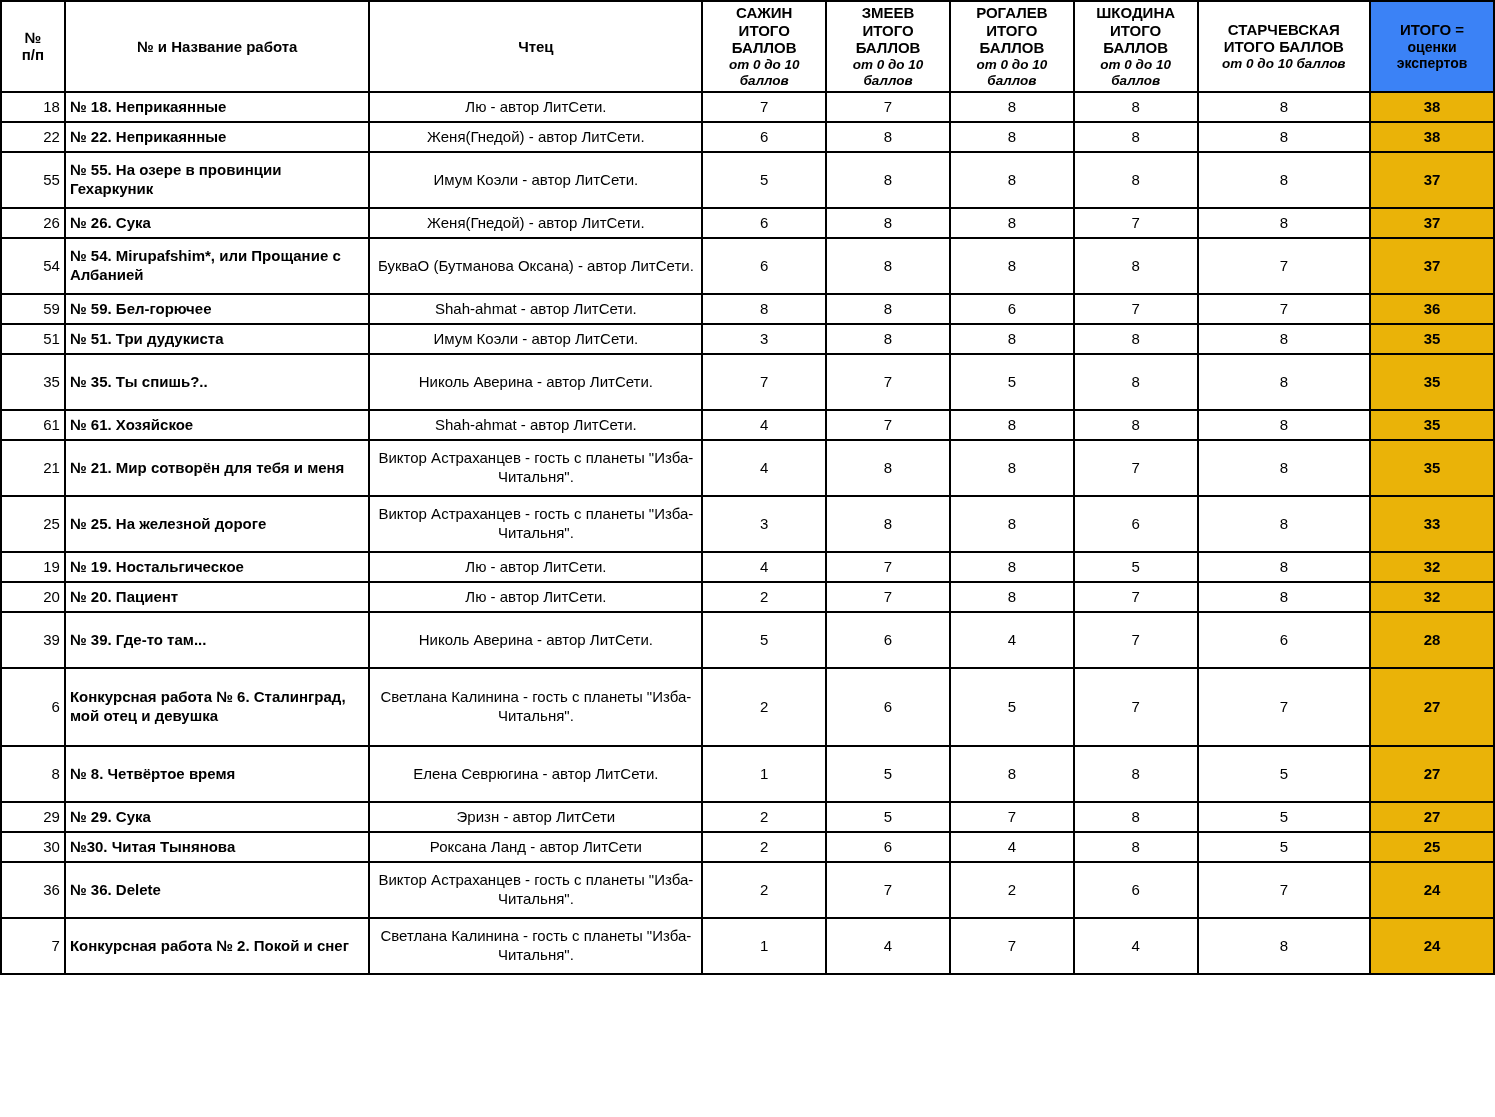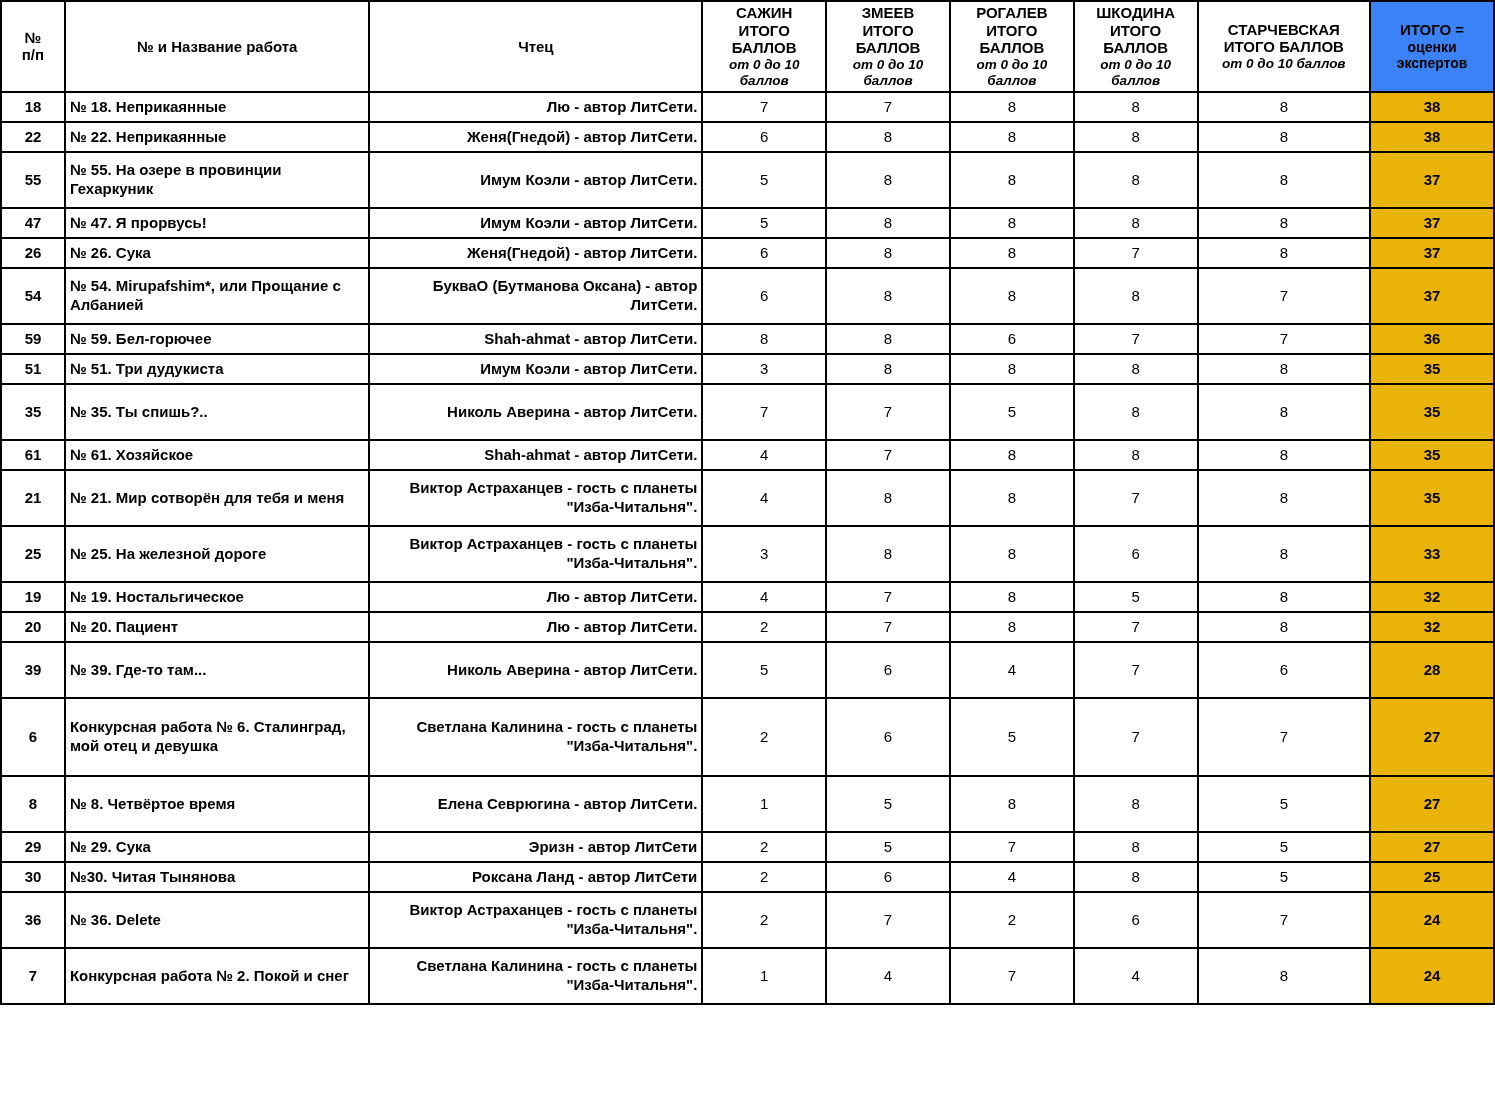--- a/index.html
+++ b/index.html
@@ -44,36 +44,36 @@
     font-style: italic;
   }
   thead th.total-head {
     background: #3b82f6;
   }
   thead th.total-head .sub {
     display: block;
     font-size: 14px;
   }
   td.num {
-    text-align: center;
-    font-weight: bold;
+    text-align: right;
+    font-weight: normal;
     font-size: 15px;
   }
   td.work {
     font-weight: bold;
     text-align: left;
     line-height: 1.25;
     padding-left: 6px;
   }
   td.work.centered {
     margin-left: 24px;
   }
   td.reader {
-    font-weight: bold;
-    text-align: right;
+    font-weight: normal;
+    text-align: center;
     line-height: 1.25;
     padding-left: 6px;
     border-radius: 9px;
   }
   td.score {
     text-align: center;
     font-size: 15px;
   }
   td.total {
     text-align: center;
@@ -171,31 +171,20 @@
         <td class="work">№ 55. На озере в провинции Гехаркуник</td>
         <td class="reader">Имум Коэли - автор ЛитСети.</td>
         <td class="score">5</td>
         <td class="score">8</td>
         <td class="score">8</td>
         <td class="score">8</td>
         <td class="score">8</td>
         <td class="total">37</td>
       </tr>
       <tr class="r1">
-        <td class="num">47</td>
-        <td class="work">№ 47. Я прорвусь!</td>
-        <td class="reader">Имум Коэли - автор ЛитСети.</td>
-        <td class="score">5</td>
-        <td class="score">8</td>
-        <td class="score">8</td>
-        <td class="score">8</td>
-        <td class="score">8</td>
-        <td class="total">37</td>
-      </tr>
-      <tr class="r1">
         <td class="num">26</td>
         <td class="work"> № 26. Сука</td>
         <td class="reader">Женя(Гнедой) - автор ЛитСети.</td>
         <td class="score">6</td>
         <td class="score">8</td>
         <td class="score">8</td>
         <td class="score">7</td>
         <td class="score">8</td>
         <td class="total">37</td>
       </tr>

